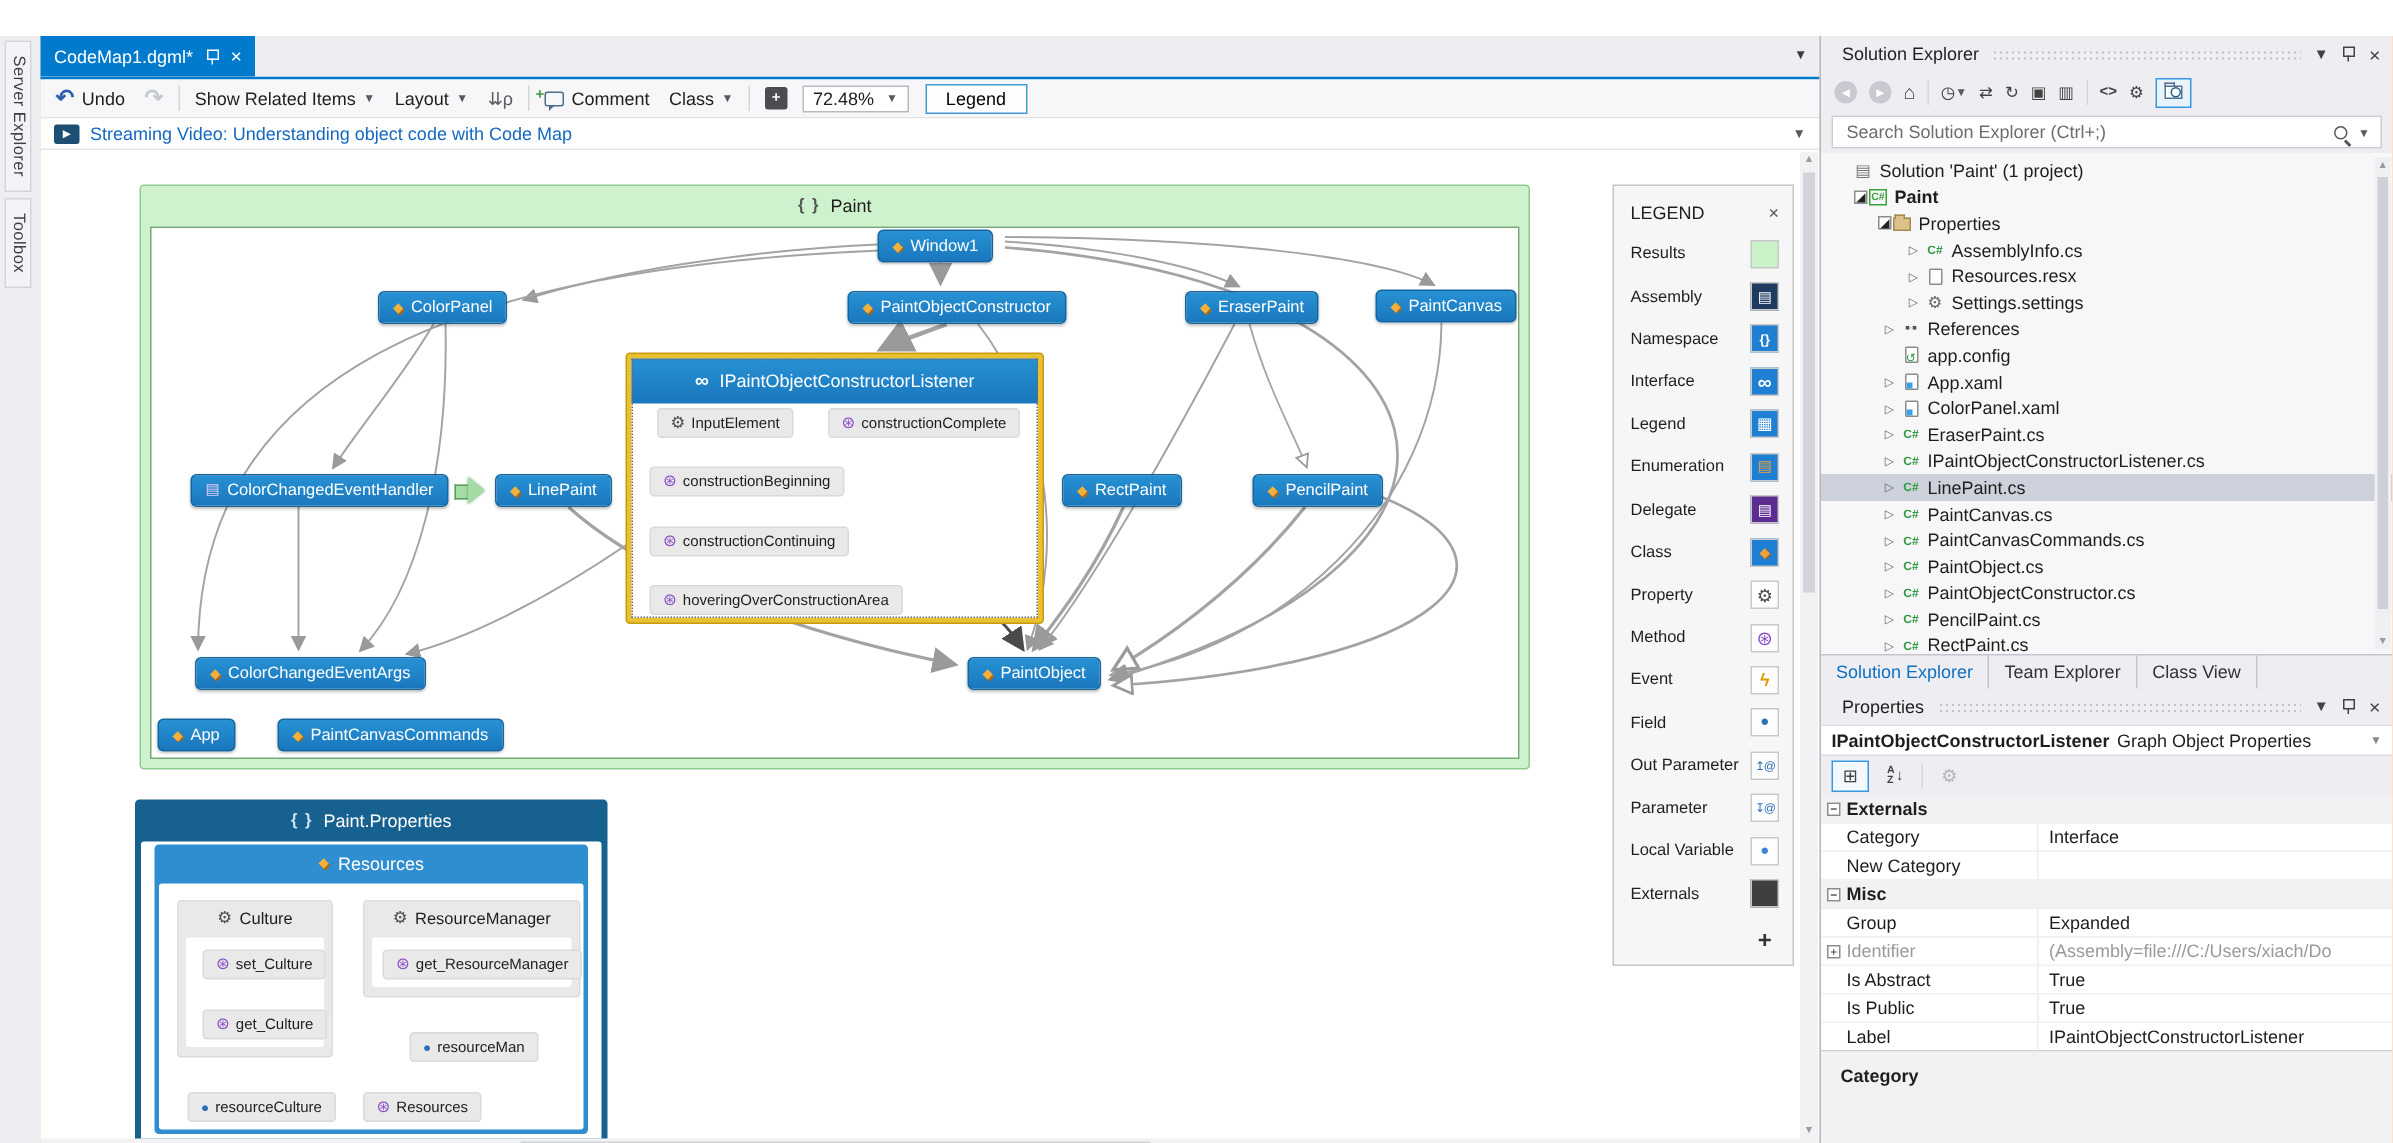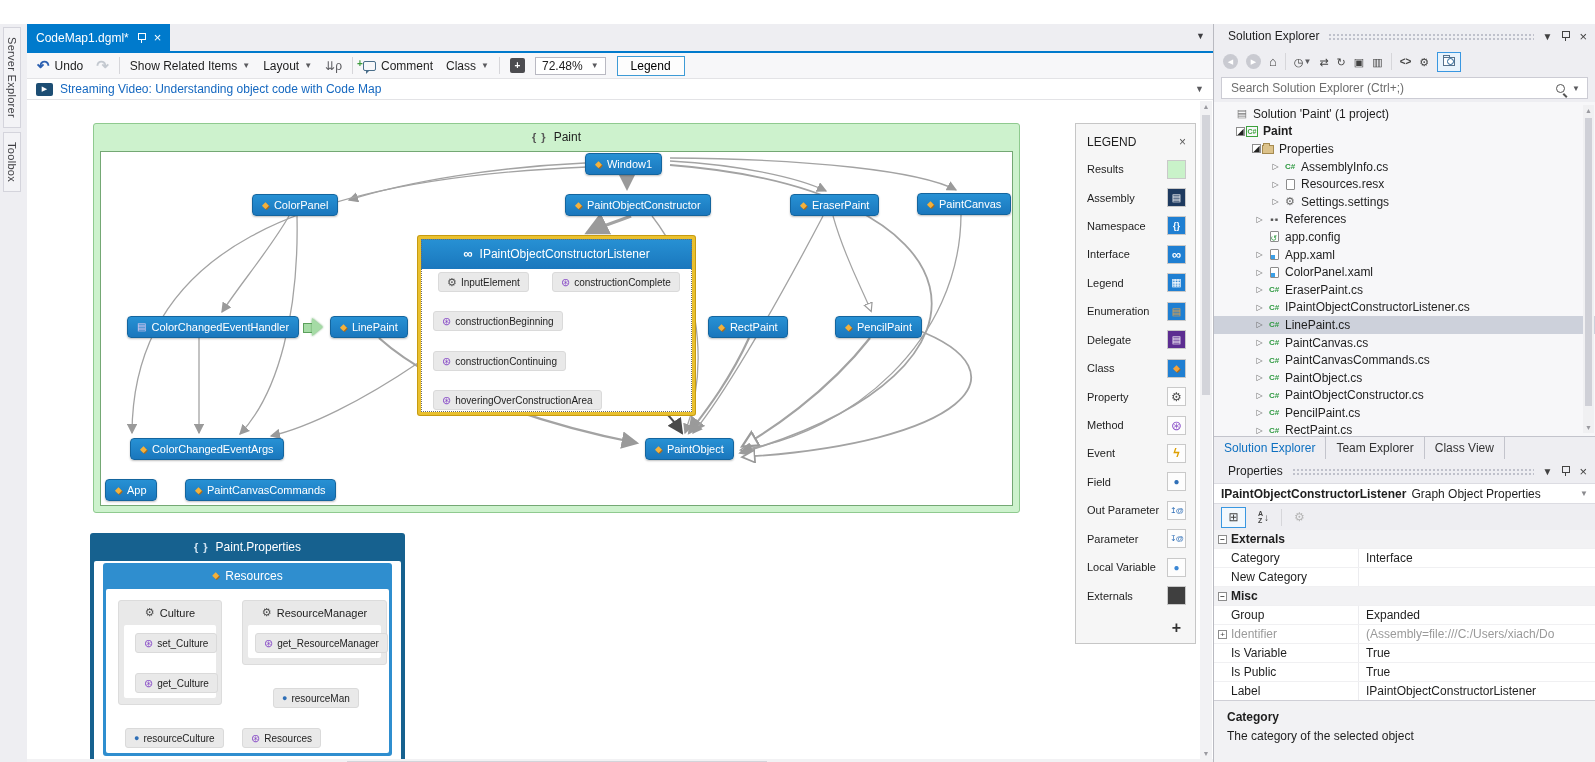--- a/index.html
+++ b/index.html
@@ -726,34 +726,33 @@
       </div>
       <div class="grow">
         <span class="gmargin">
             <span class="exp">+</span>
           </span>
         <span class="gname muted">Identifier</span>
         <span class="gval muted">(Assembly=file:///C:/Users/xiach/Do</span>
       </div>
       <div class="grow">
         <span class="gmargin"></span>
-        <span class="gname">Is Variable</span>
+        <span class="gname">Is Abstract</span>
         <span class="gval">True</span>
       </div>
       <div class="grow">
         <span class="gmargin"></span>
         <span class="gname">Is Public</span>
         <span class="gval">True</span>
       </div>
       <div class="grow">
         <span class="gmargin"></span>
         <span class="gname">Label</span>
         <span class="gval">IPaintObjectConstructorListener</span>
       </div>
     </div>
     <div class="desc">
       <div class="t">Category</div>
-      <div>The category of the selected object</div>
     </div>
   </div>
 
   <div class="status"></div>
 </div>
 
 </body></html>

